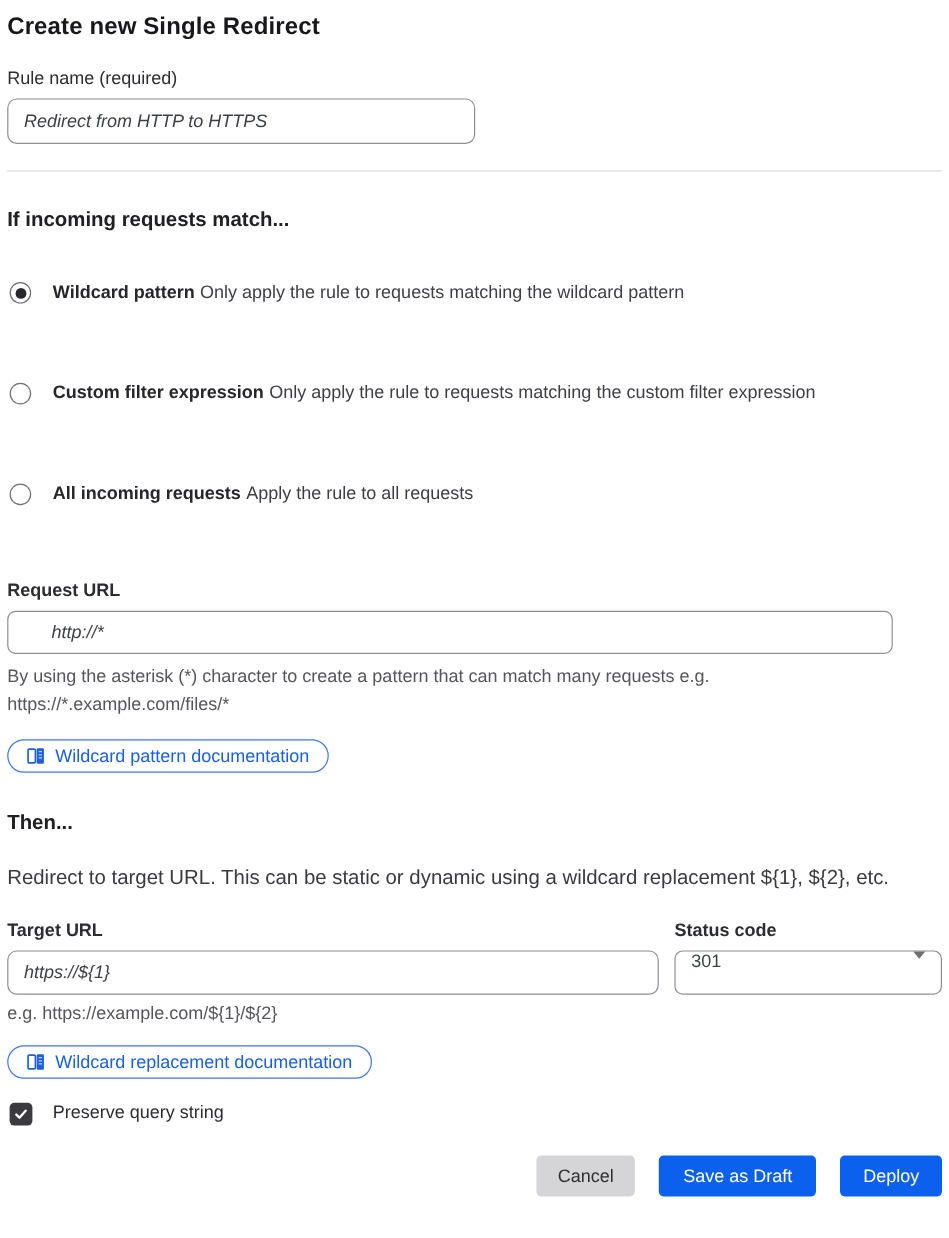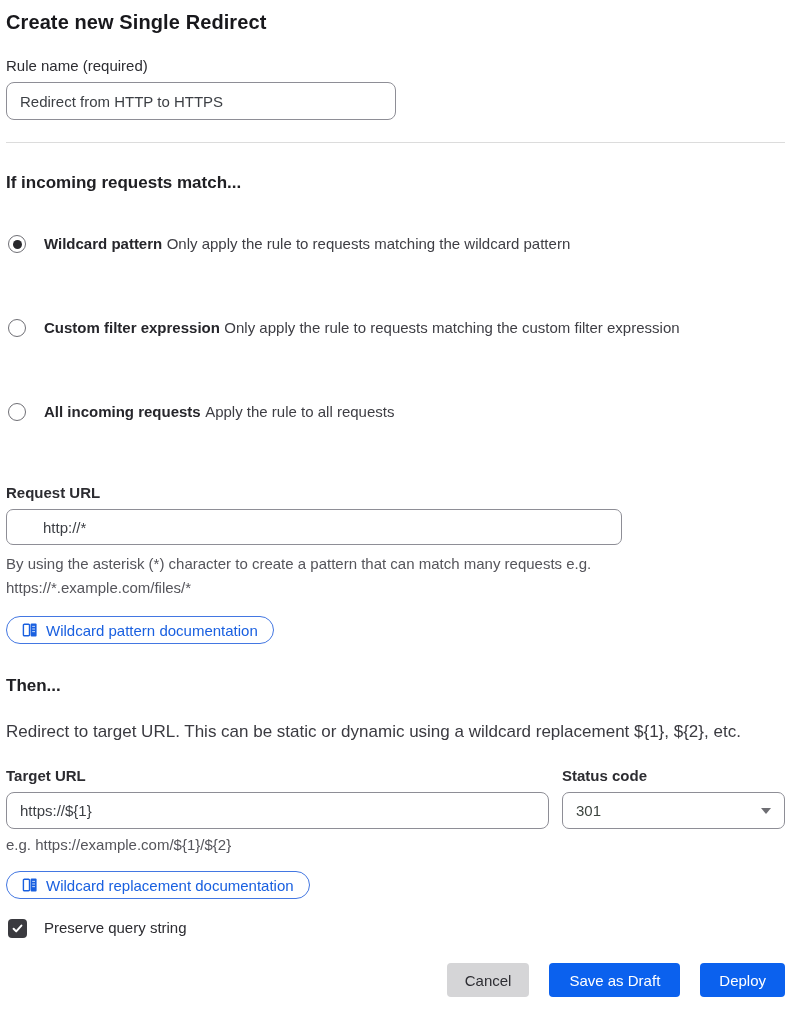--- a/index.html
+++ b/index.html
@@ -12,23 +12,23 @@
   .page { padding: 8px 6px 0 6px; width: 791px; }
 
   h1.page-title { font-size: 20px; line-height: 28px; font-weight: 700; color: #18181c; letter-spacing: .1px; }
   .field-label { display: block; margin-top: 20px; font-size: 15px; line-height: 20px; color: #2c2c31; }
   .field-label.semibold { font-weight: 700; }
 
   .text-input {
     display: block; margin-top: 6px; height: 38px; width: 390px;
     border: 1px solid #8e8e96; border-radius: 8px;
     padding: 0 13px; font-size: 15px; color: #3c3f44; background: #fff;
-    font-family: inherit; outline: none;
-  }
-  .text-input.full { width: 616px; height: 36px; border-radius: 7px; padding-left: 36px; }
+    font-family: inherit; outline: none; font-style: italic;
+  }
+  .text-input.full { width: 738px; height: 36px; border-radius: 7px; padding-left: 36px; }
 
   .help { margin-top: 7px; font-size: 15px; line-height: 20px; color: #55555b; }
   .help.two-line { line-height: 24px; margin-top: 7px; }
   .help.two-line span { display: block; }
 
   hr.divider { border: none; border-top: 1px solid #dcdcdc; margin-top: 22px; }
 
   h2.section-heading { margin-top: 28px; font-size: 17px; line-height: 24px; font-weight: 700; color: #202024; }
 
   .radio-group { margin-top: 38px; }
@@ -58,21 +58,21 @@
   .then-desc { margin-top: 22px; font-size: 17px; line-height: 24px; color: #3a3a40; }
 
   .row { margin-top: 22px; display: flex; gap: 13px; }
   .col-target { width: 543px; }
   .col-status { width: 223px; }
   .col-target .text-input { width: 543px; height: 37px; }
 
   .select-box {
     margin-top: 6px; height: 37px; width: 223px;
     border: 1px solid #8e8e96; border-radius: 7px; background: #fff;
-    display: flex; align-items: center; justify-content: space-between;
+    display: flex; align-items: flex-start; justify-content: space-between;
     padding: 0 13px; font-size: 15px; color: #3d443f; cursor: pointer;
   }
   .caret-down {
     width: 0; height: 0;
     border-left: 5px solid transparent; border-right: 5px solid transparent;
     border-top: 6px solid #6e6e73;
   }
 
   .eg-help { margin-top: 6px; }
 

